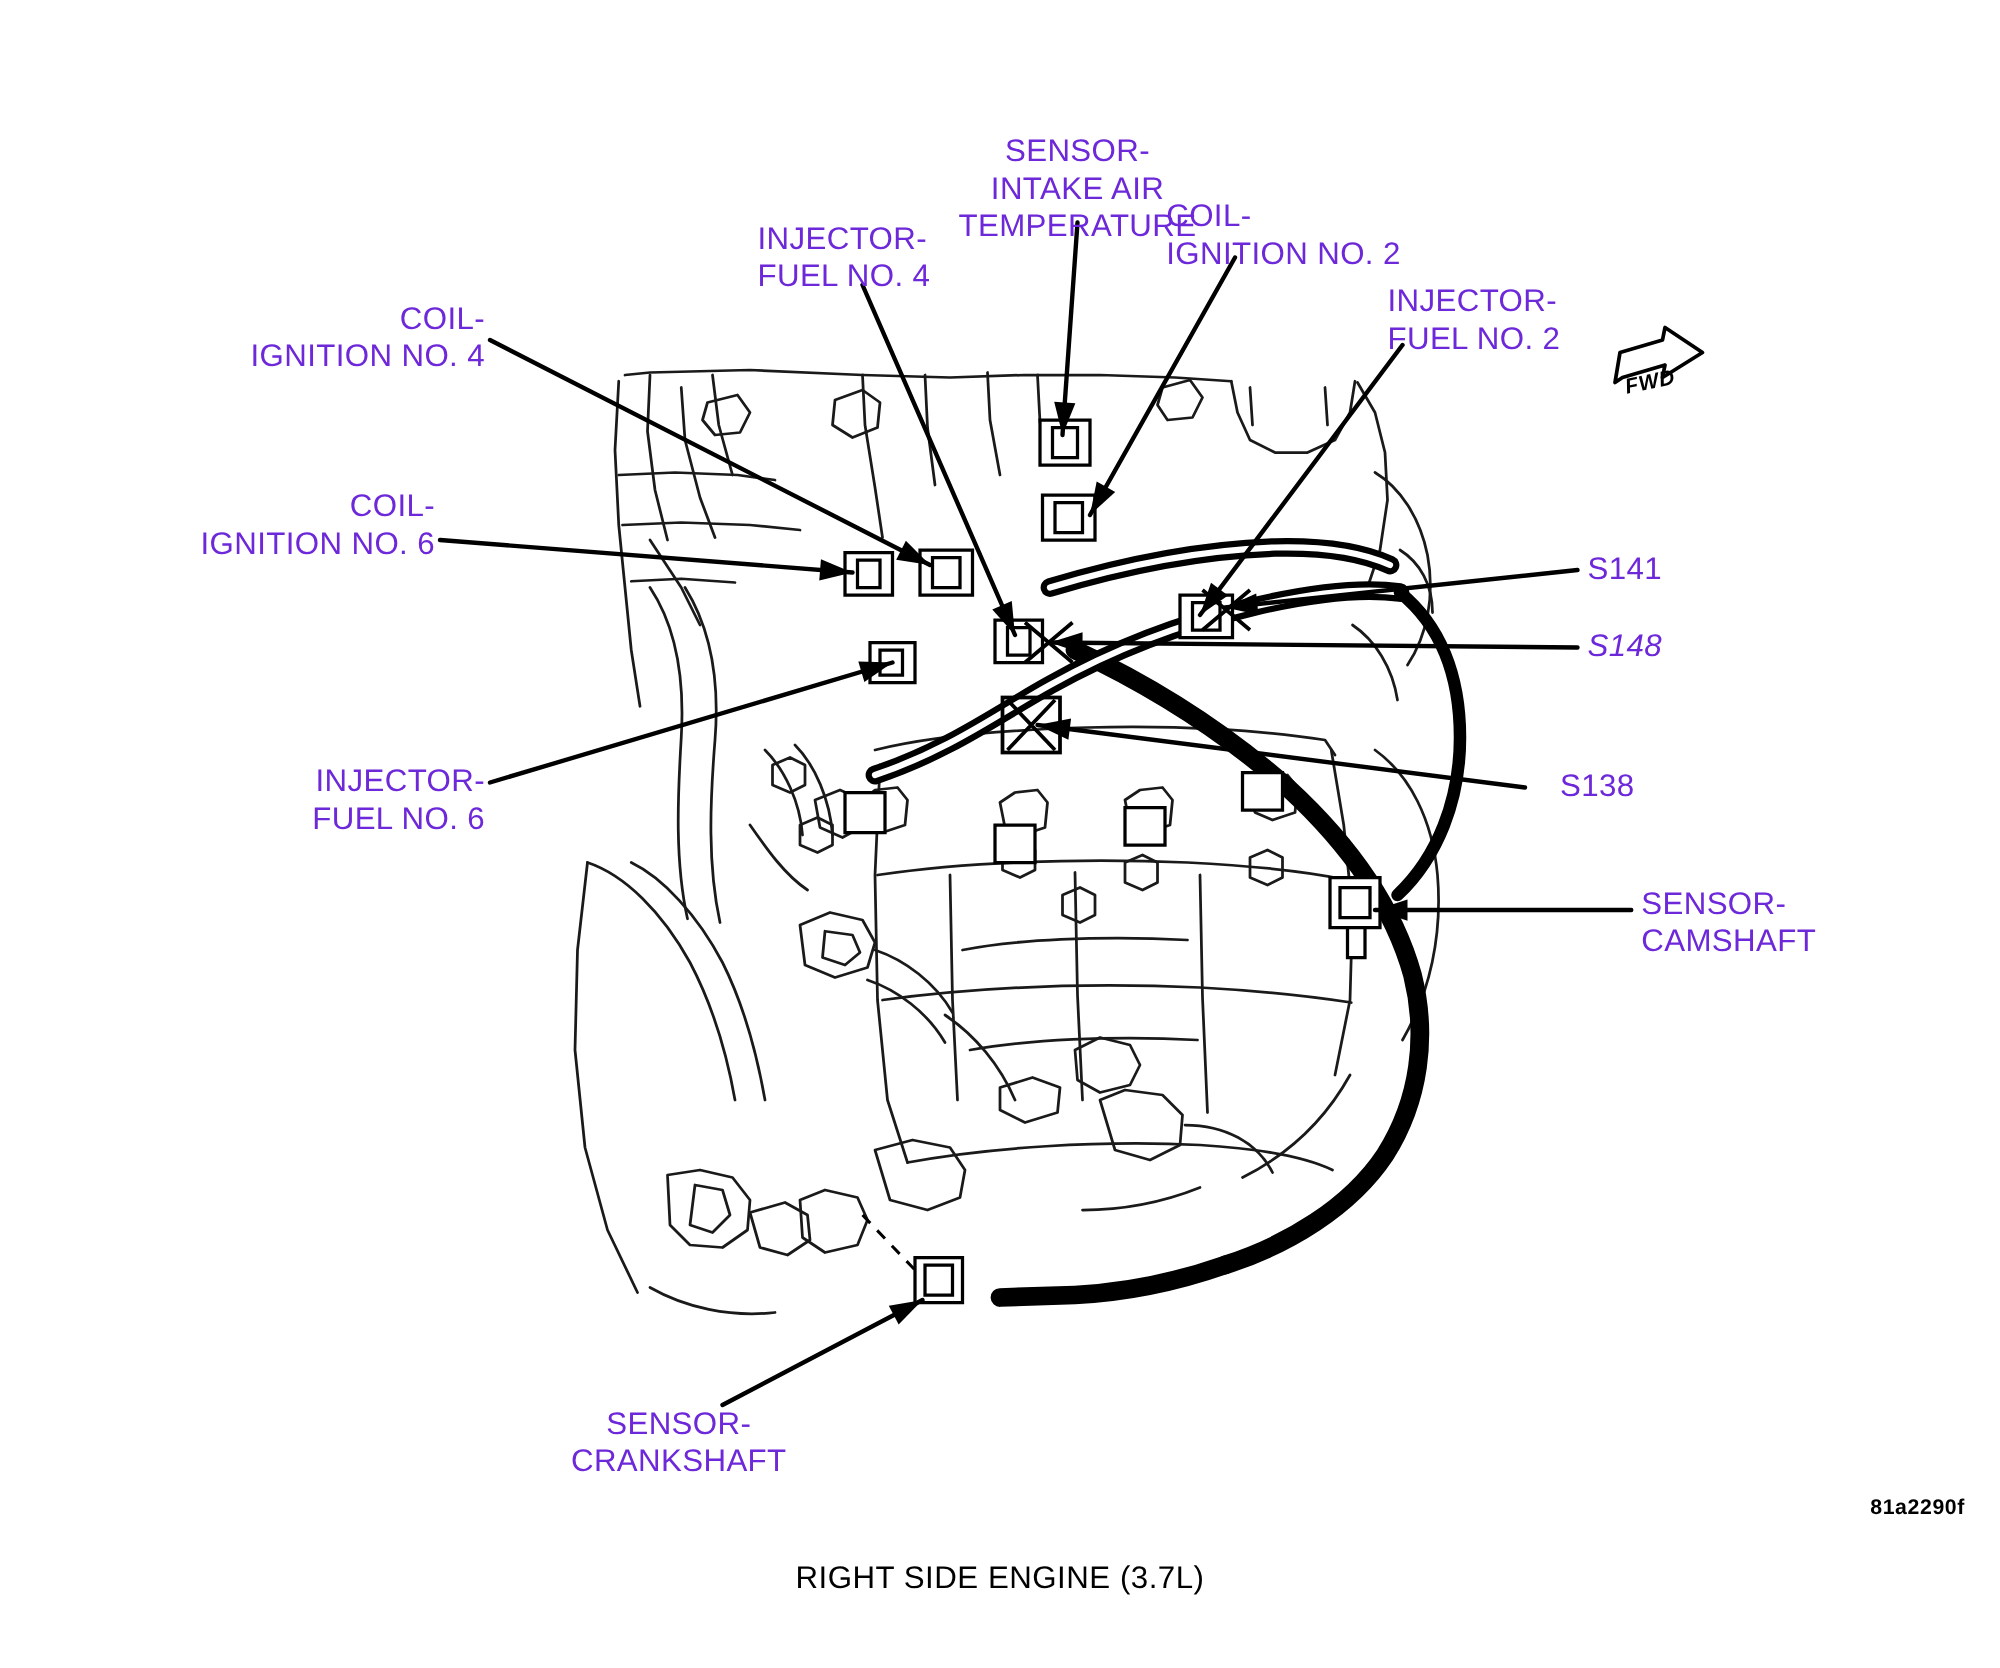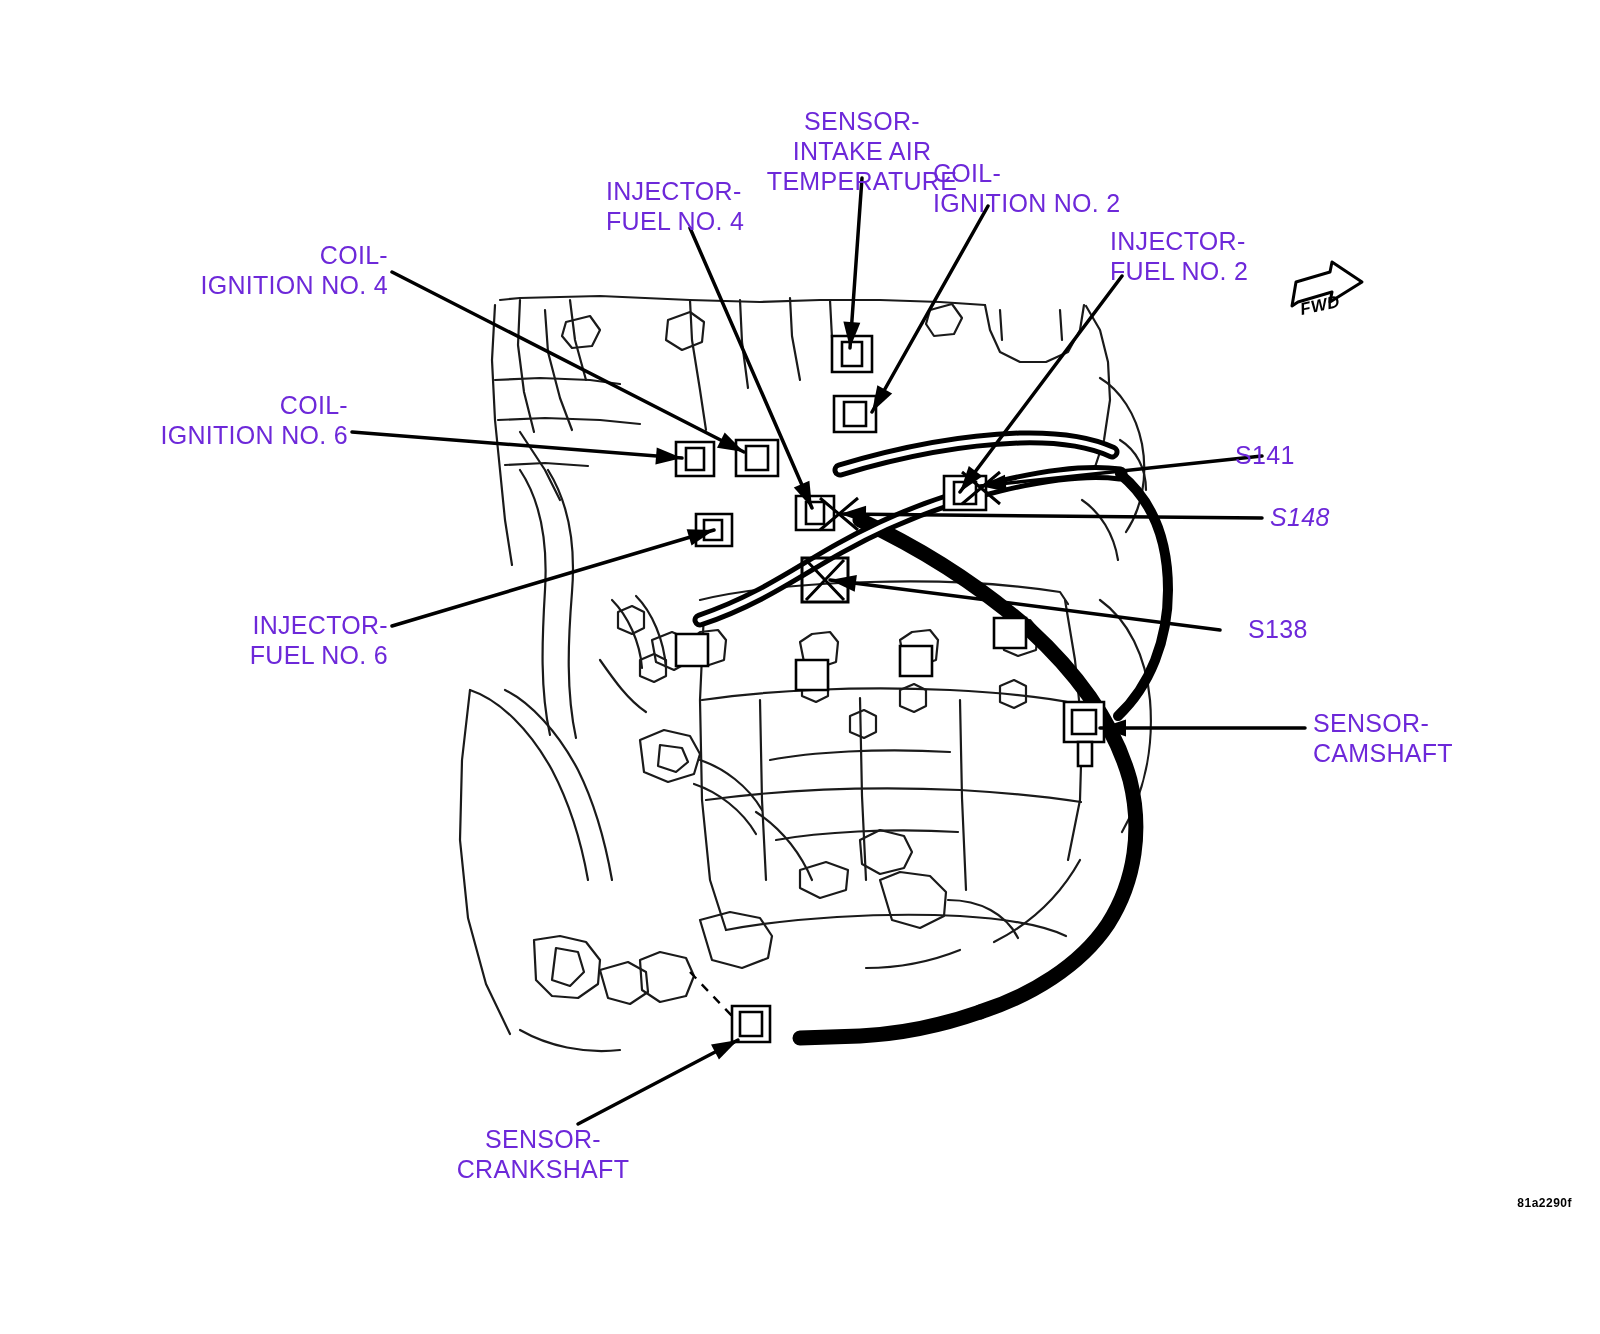--- a/index.html
+++ b/index.html
@@ -42,21 +42,21 @@
     top: 1248px;
     width: 1600px;
     text-align: center;
     font-size: 25px;
     letter-spacing: 0.4px;
   }
   #figure-code {
     position: absolute;
     right: 28px;
     top: 1196px;
-    font-size: 12px;
+    font-size: 17px;
     font-weight: bold;
     letter-spacing: 0.5px;
   }
   #fwd-arrow-label {
     position: absolute;
     left: 1300px;
     top: 296px;
     font-size: 17px;
     font-style: italic;
     font-weight: bold;
@@ -287,25 +287,26 @@
 FUEL NO. 6</div>
       <div class="callout left" style="left: 606px; top: 176px; width: 200px;">INJECTOR-
 FUEL NO. 4</div>
       <div class="callout center" style="left: 742px; top: 106px; width: 240px;">SENSOR-
 INTAKE AIR
 TEMPERATURE</div>
       <div class="callout left" style="left: 933px; top: 158px; width: 230px;">COIL-
 IGNITION NO. 2</div>
       <div class="callout left" style="left: 1110px; top: 226px; width: 210px;">INJECTOR-
 FUEL NO. 2</div>
-      <div class="callout left" style="left: 1235px; top: 440px; width: 110px;">S141</div>
+      <div class="callout left" style="left: 1270px; top: 440px; width: 110px;">S141</div>
       <div class="callout left" style="left: 1270px; top: 502px; width: 110px; font-style: italic;">S148</div>
       <div class="callout left" style="left: 1248px; top: 614px; width: 110px;">S138</div>
       <div class="callout left" style="left: 1313px; top: 708px; width: 230px;">SENSOR-
 CAMSHAFT</div>
       <div class="callout center" style="left: 418px; top: 1124px; width: 250px;">SENSOR-
 CRANKSHAFT</div>
     </div>
 
   <div id="fwd-arrow-label">FWD</div>
   <div id="figure-code">81a2290f</div>
+  <div id="figure-caption">RIGHT SIDE ENGINE  (3.7L)</div>
 
 </div>
 
 </body></html>

